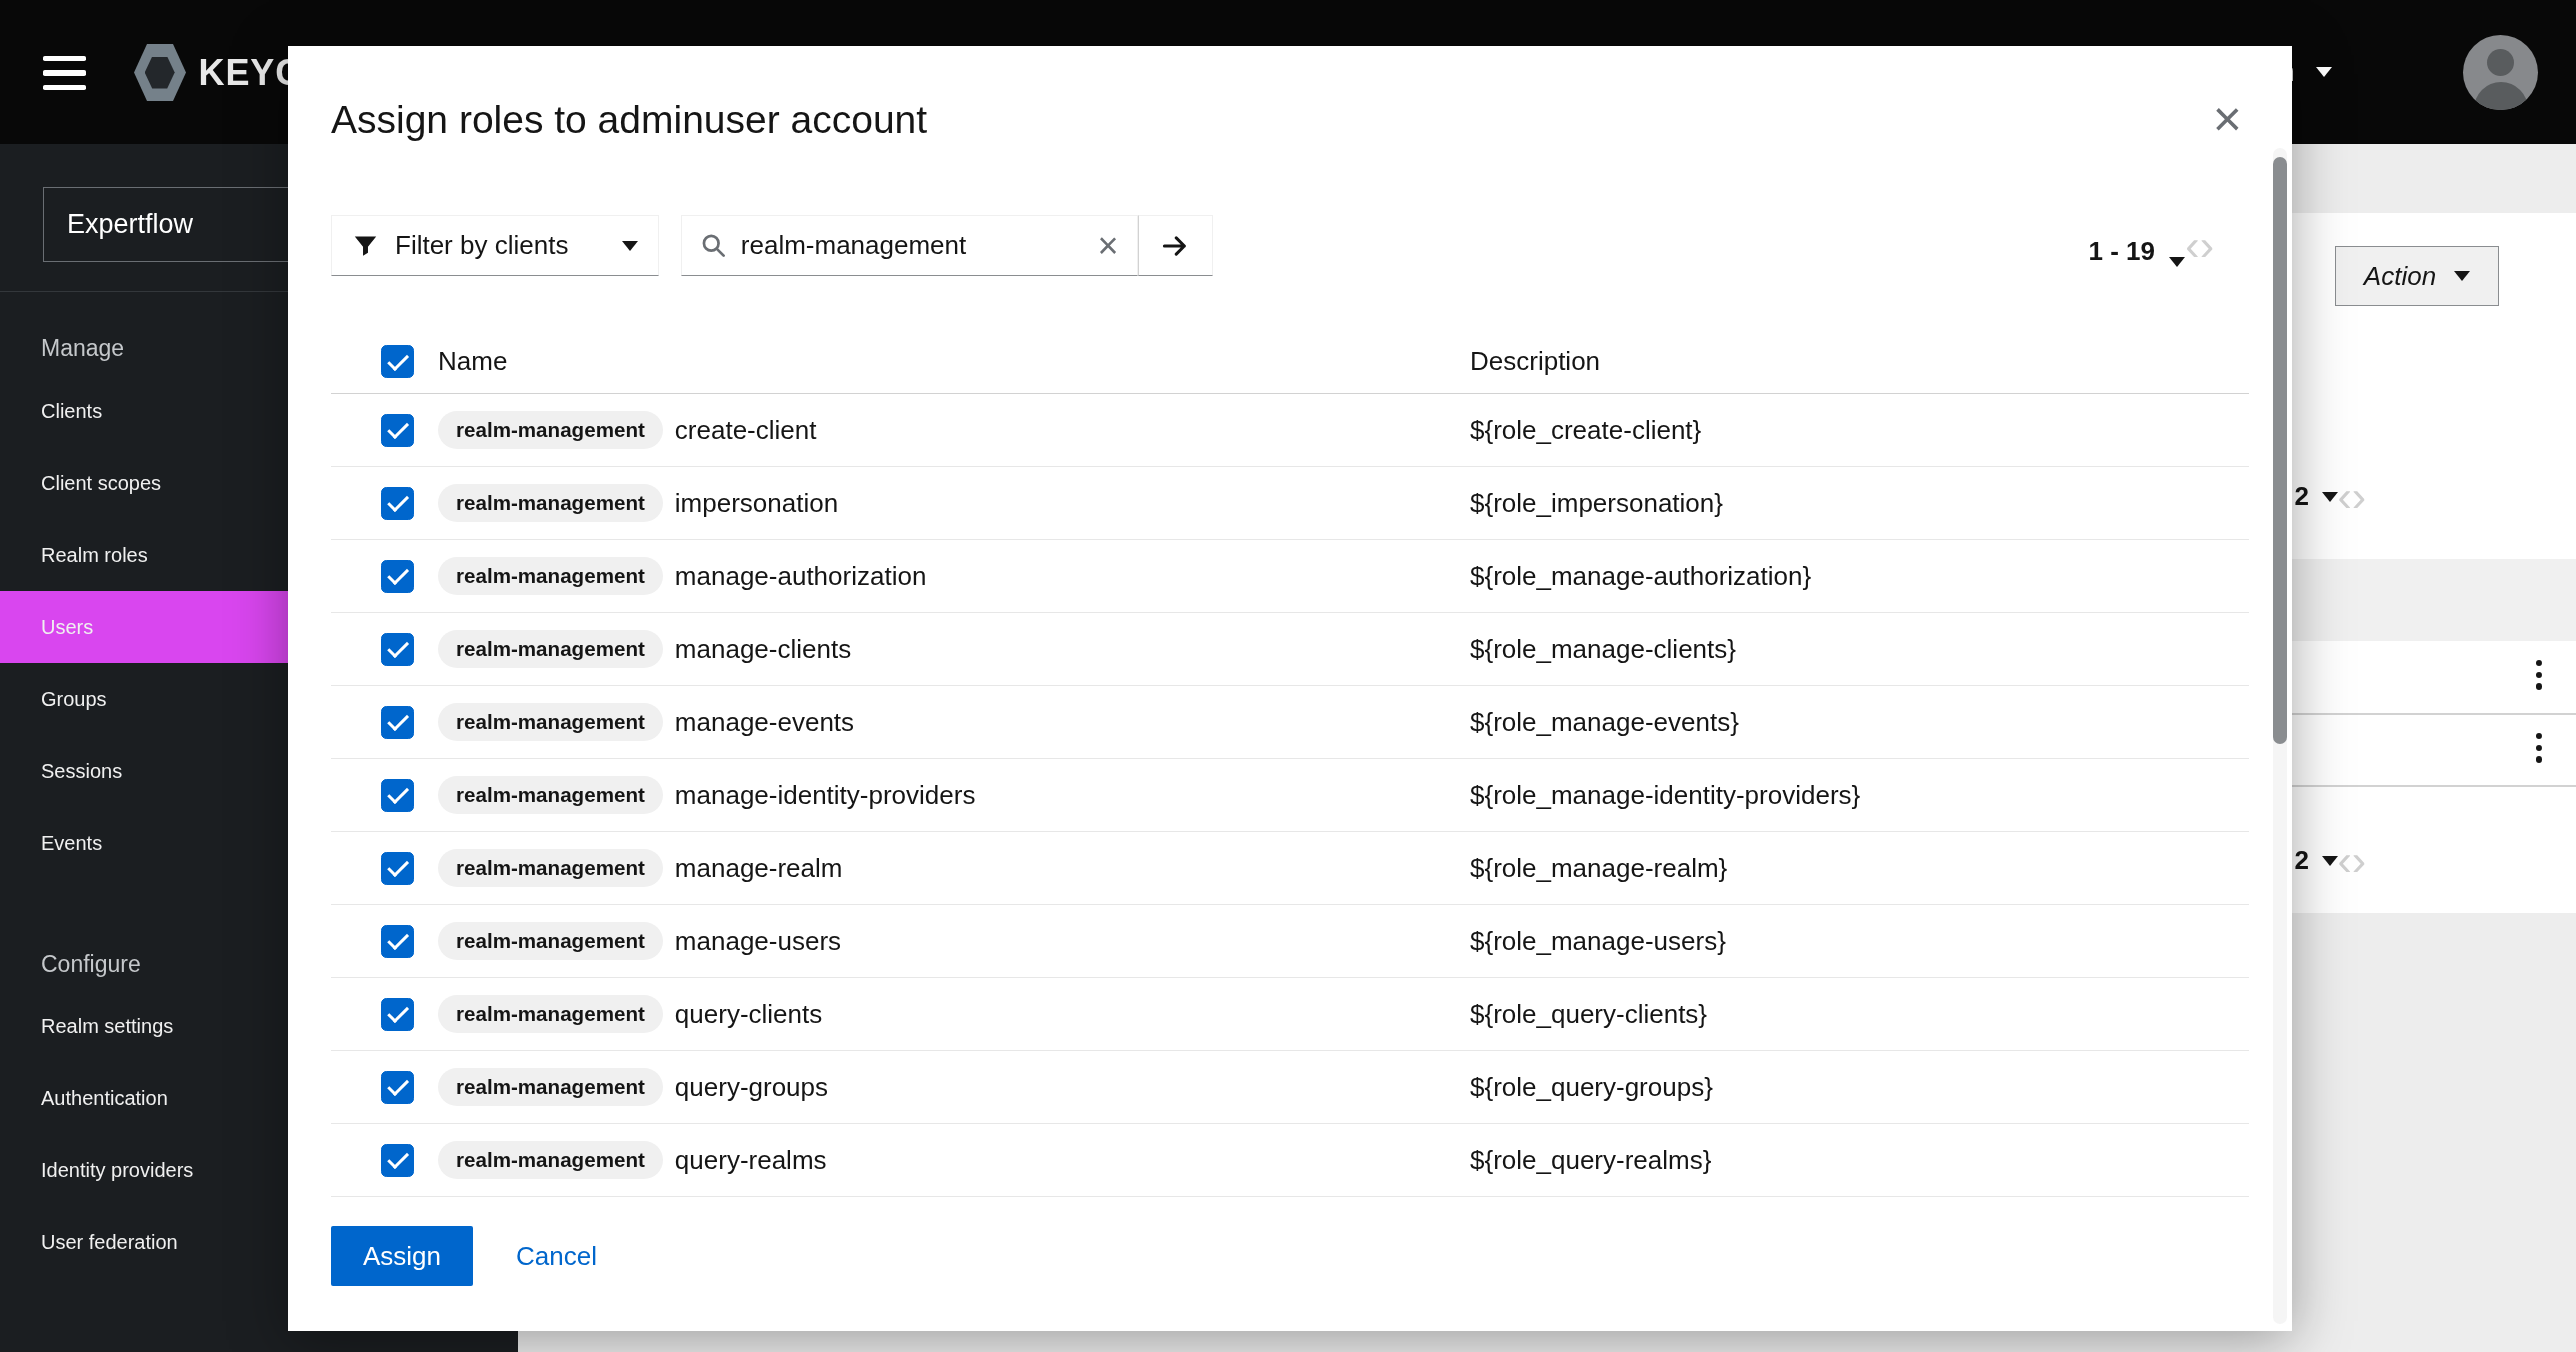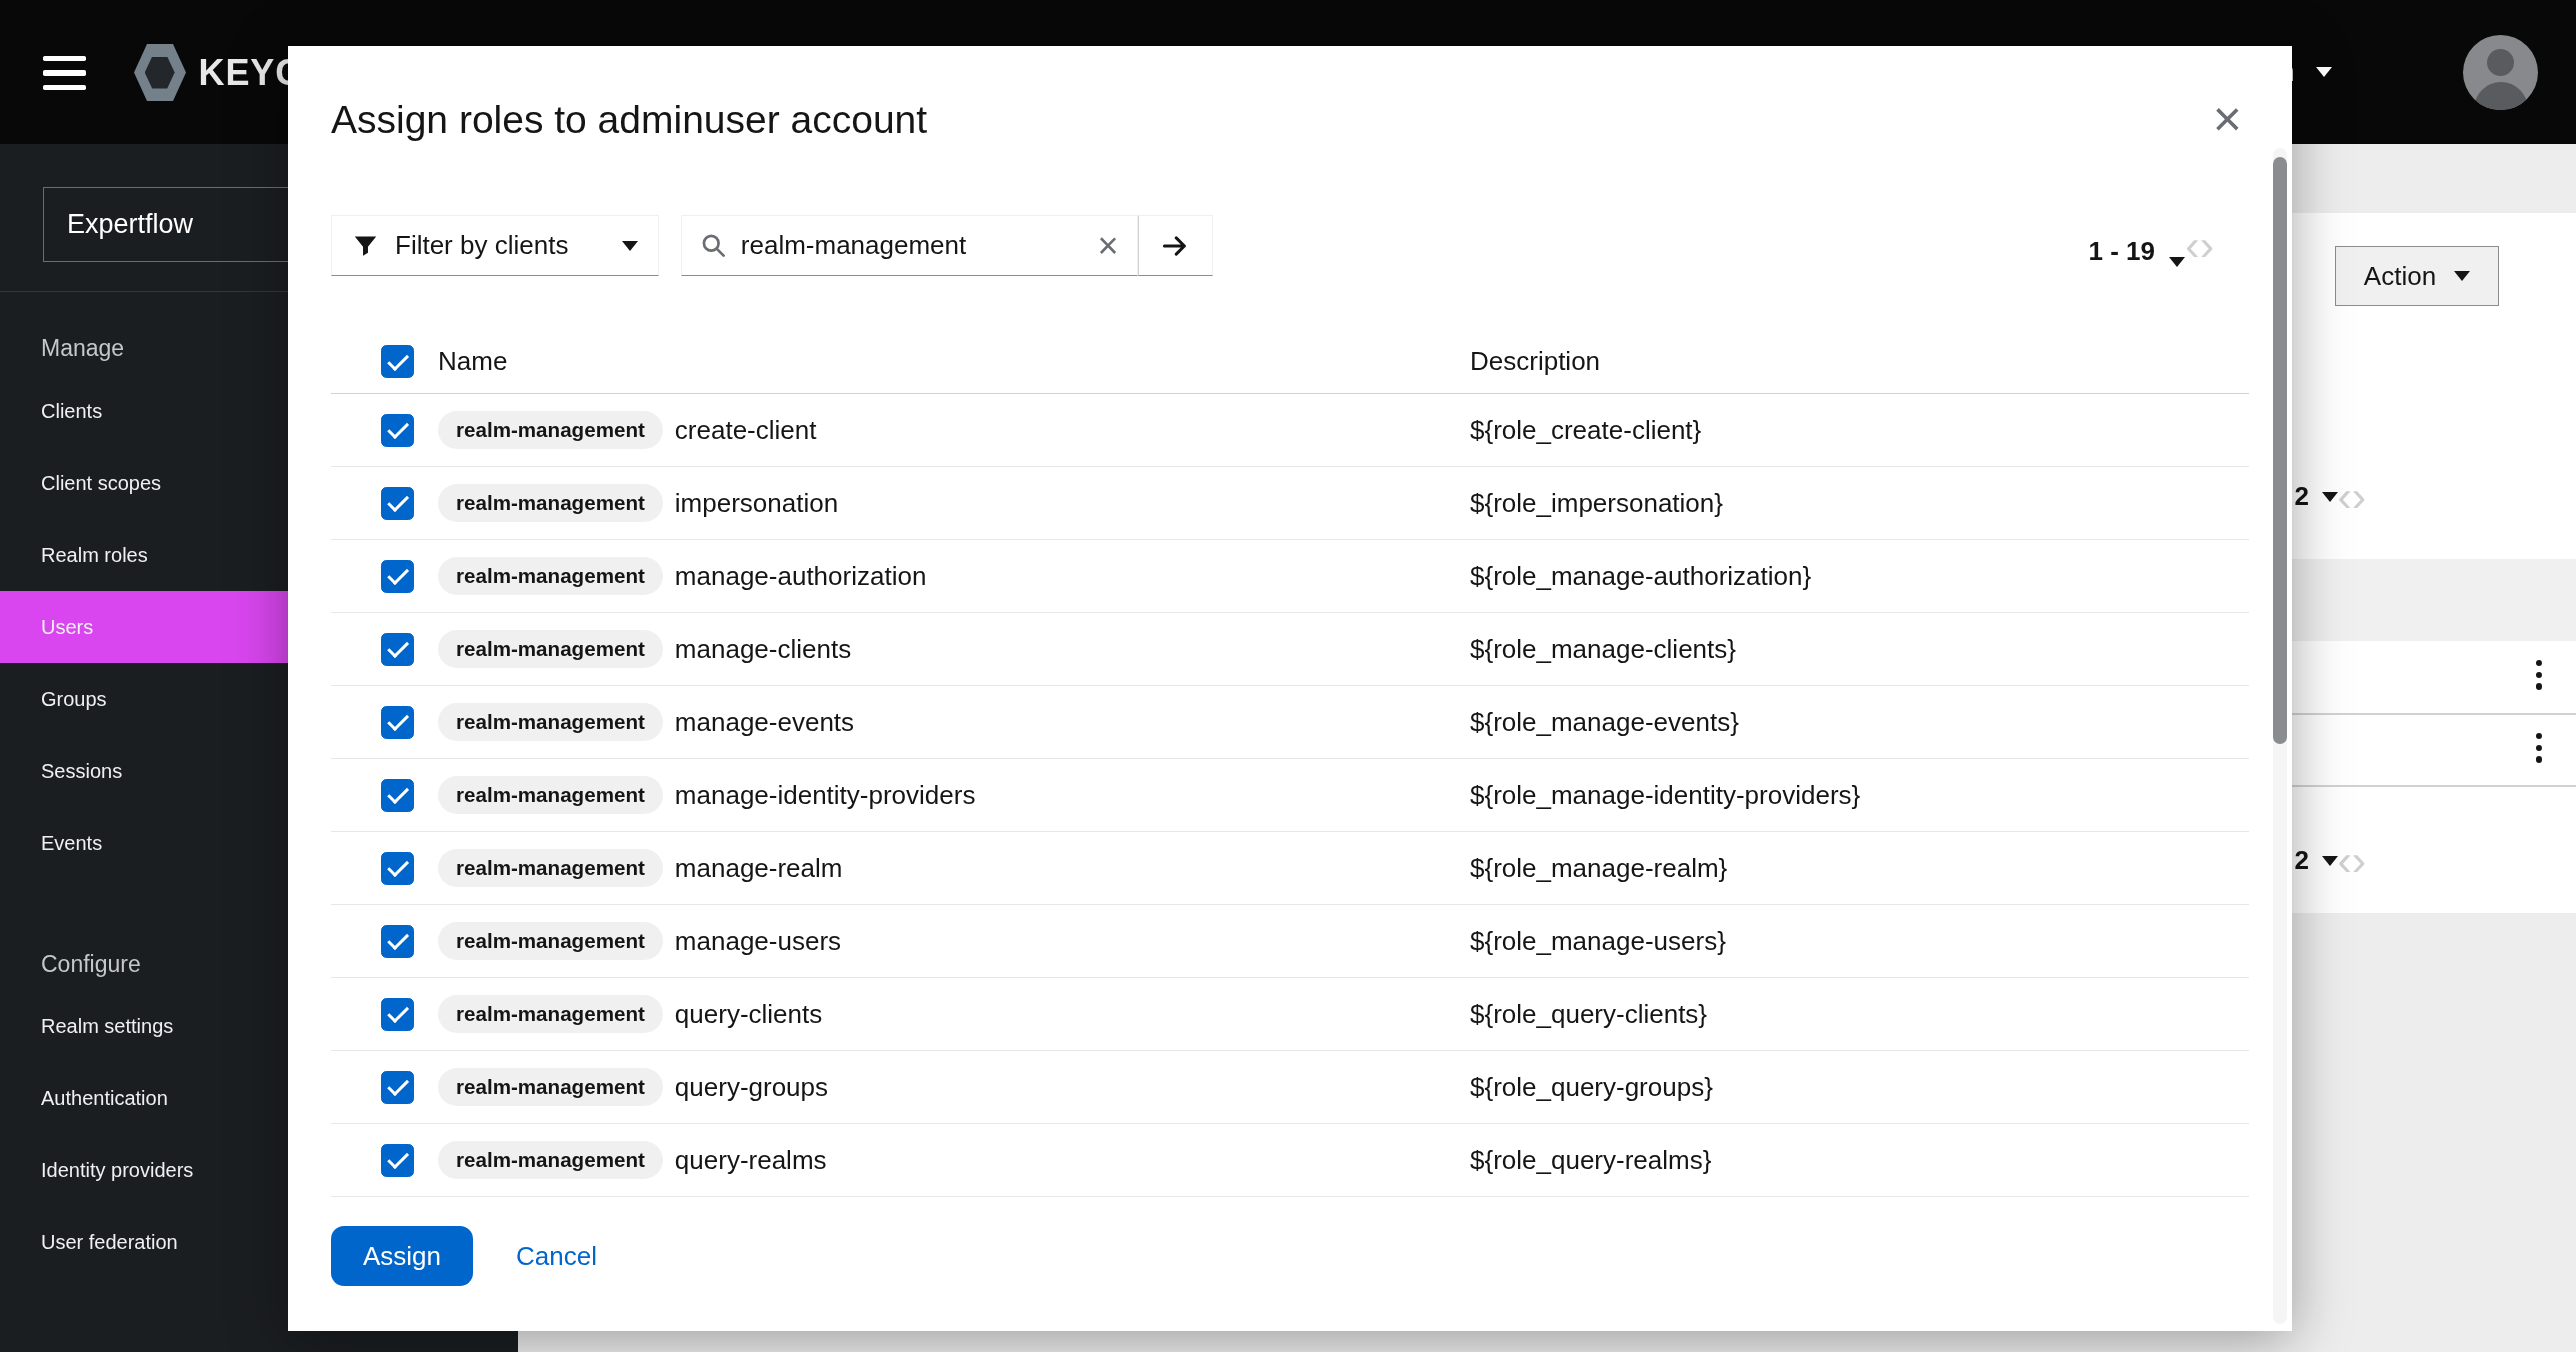--- a/index.html
+++ b/index.html
@@ -28,21 +28,21 @@
   .realm-box { width:421px; height:75px; border:0.9px solid #6a6e73; display:flex; align-items:center; padding:0 23px; color:#fff; font-size:27px; cursor:pointer; }
   .nav { padding-top:25px; }
   .nav-section-label { padding:18px 0 12.5px 41px; font-size:23px; color:#c5c8cb; }
   .nav-item + .nav-section-label { margin-top:54px; }
   .nav-item { height:72px; line-height:72px; padding-left:41px; font-size:20px; color:#f0f0f0; cursor:pointer; }
   .nav-item.selected { background:#d946ef; }
 
   
   .main { position:absolute; left:518px; top:144px; width:2058px; height:1208px; background:#ededed; z-index:1; }
   .card { position:absolute; left:0; top:69px; width:2058px; height:700px; background:#fff; }
-  .action-btn { position:absolute; left:1817px; top:102px; width:164px; height:60px; background:#f0f0f0; border:0.9px solid #8a8d90; display:flex; align-items:center; justify-content:center; gap:18px; font-size:26px; cursor:pointer; }
+  .action-btn { position:absolute; left:1817px; top:102px; width:164px; height:60px; background:#f0f0f0; border:0.9px solid #8a8d90; display:flex; align-items:center; justify-content:center; gap:18px; font-size:26px; cursor:pointer;font-style:italic; }
   .bg-band { position:absolute; left:0; top:415px; width:2058px; height:82px; background:#f0f0f0; }
   .bg-divider { position:absolute; left:0; width:2058px; height:1.8px; background:#d2d2d2; }
   .kebab { position:absolute; width:9px; display:flex; flex-direction:column; gap:5.4px; cursor:pointer; }
   .kebab i { width:6.3px; height:6.3px; border-radius:50%; background:#151515; }
   .bg-pag { position:absolute; display:flex; align-items:center; }
   .bg-pag .range { font-weight:700; margin-right:12.5px; }
   .chev { font-size:43px; color:#cfcfcf; line-height:1; cursor:pointer; }
   .bg-pag .chev:nth-of-type(1) { margin-left:82px; }
   .bg-pag .chev:nth-of-type(2) { margin-left:57px; }
 
@@ -70,21 +70,21 @@
   .trow { height:73px; border-bottom:0.9px solid #e7e7e7; }
   .cell-check { padding-left:50px; }
   .checkbox { width:33px; height:33px; border:1.8px solid #8a8d90; border-radius:5.4px; background:#fff; display:flex; align-items:center; justify-content:center; cursor:pointer; }
   .checkbox.checked { background:#0066cc; border-color:#0066cc; }
   .checkbox.checked::after { content:""; width:8px; height:17px; border:solid #fff; border-width:0 3.6px 3.6px 0; transform:rotate(45deg) translate(-0.9px,-1.8px); }
   .cell-name { display:flex; align-items:center; }
   .badge { background:#f0f0f0; border-radius:895px; padding:7.2px 18px; font-size:20.6px; font-weight:700; color:#151515; }
   .role-name { margin-left:12px; }
 
   .modal-footer { position:absolute; left:43px; bottom:45px; display:flex; align-items:center; gap:43px; }
-  .btn-primary { background:#0066cc; color:#fff; border:none; height:60px; padding:0 32px; font-size:26px; font-family:inherit; border-radius:13px; cursor:pointer; }
+  .btn-primary { background:#0066cc; color:#fff; border:none; height:60px; padding:0 32px; font-size:26px; font-family:inherit; border-radius:2px; cursor:pointer; }
   .link { color:#0066cc; font-size:26px; text-decoration:none; cursor:pointer; }
 
   .scroll-track { position:absolute; right:5.4px; top:102px; width:13.4px; height:1176px; background:#f5f5f5; border-radius:7.2px; }
   .scroll-thumb { position:absolute; top:9px; left:0; width:13.4px; height:587px; background:#8a8d90; border-radius:7.2px; }
 
   svg { display:block; }
 </style>
 </head>
 <body>
 

